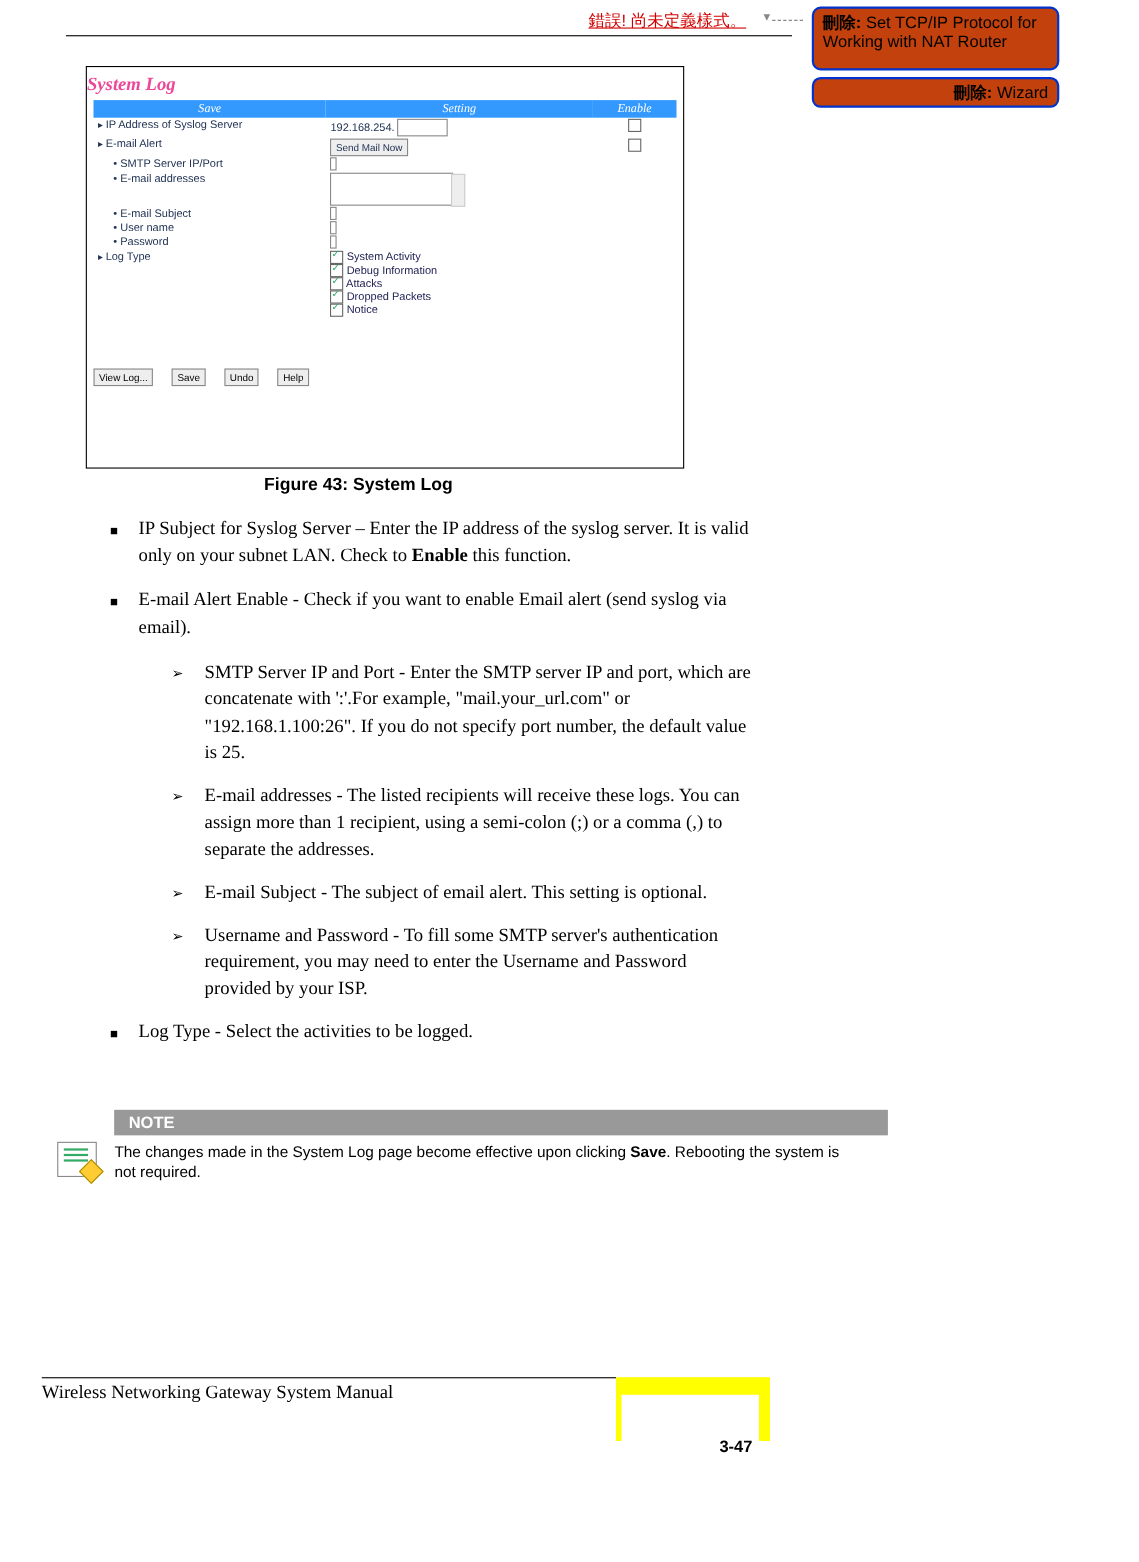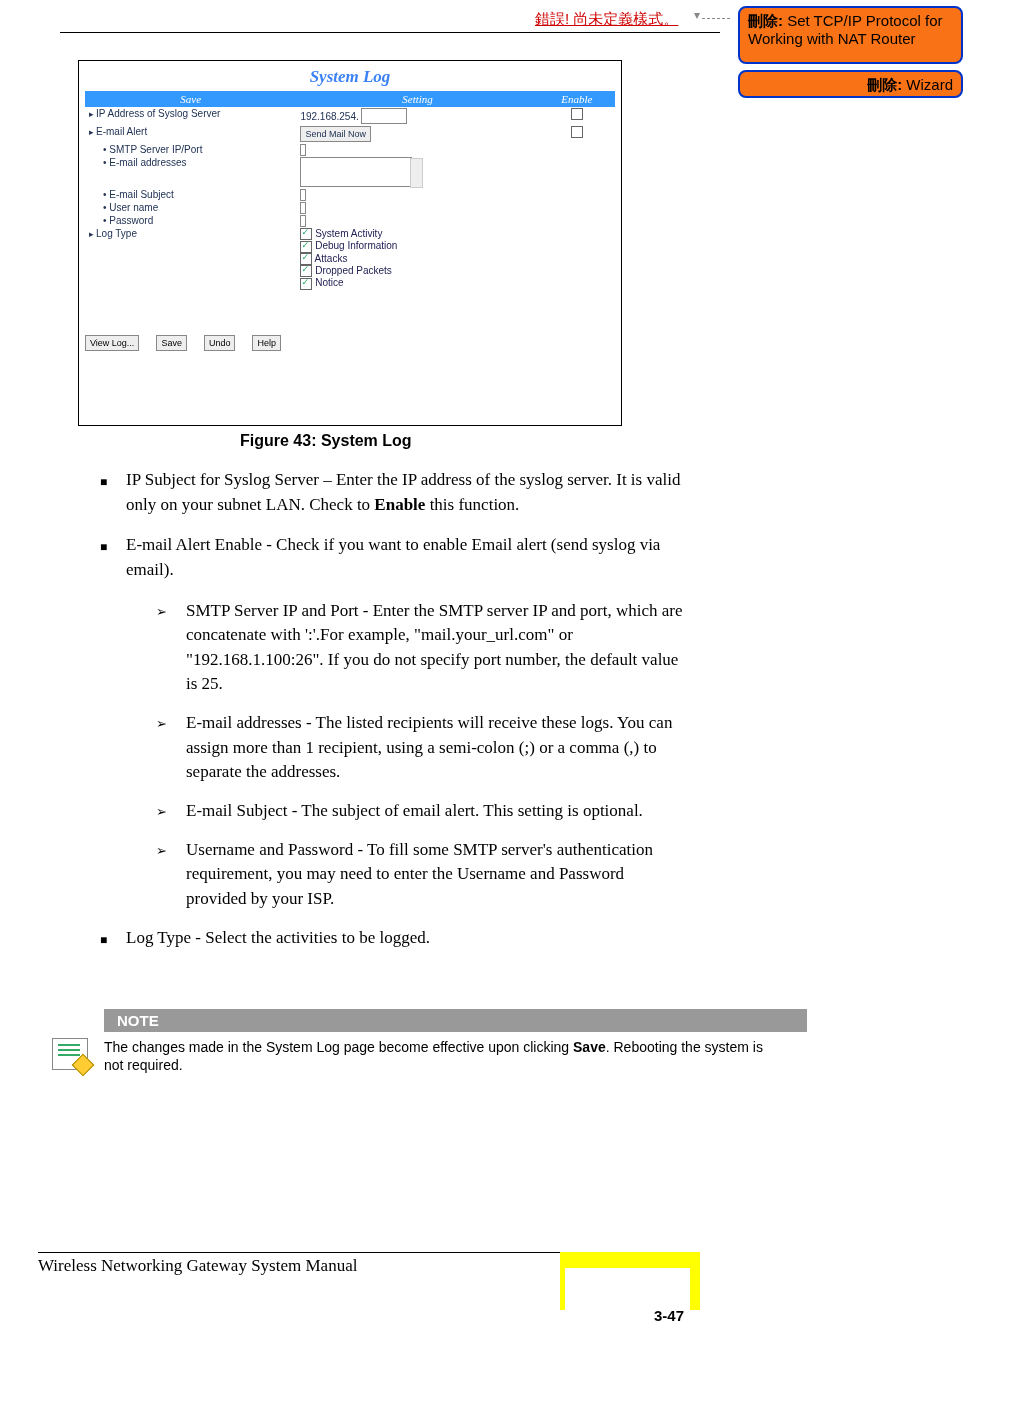--- a/index.html
+++ b/index.html
@@ -44,21 +44,21 @@
     top: 32px;
     left: 60px;
     width: 660px;
     border-top: 1px solid #000;
   }
 
   .comment-box {
     position: absolute;
     border: 2px solid #0033cc;
     border-radius: 8px;
-    background: #f97316;
+    background: #c2410c;
     font-family: Arial, sans-serif;
     font-size: 15px;
     padding: 4px 8px;
     box-sizing: border-box;
     width: 225px;
     line-height: 1.2;
   }
   .comment-box-1 { top: 6px; left: 738px; height: 58px; }
   .comment-box-2 { top: 70px; left: 738px; height: 28px; text-align: right; }
   .comment-box .del-label { font-weight: bold; }
@@ -69,27 +69,27 @@
     left: 78px;
     width: 542px;
     height: 364px;
     border: 1px solid #000;
     background: #fff;
     font-family: Tahoma, Arial, sans-serif;
     font-size: 10px;
     color: #000;
   }
   .sys-log-title {
-    text-align: center;
+    text-align: left;
     font-family: "Times New Roman", serif;
     font-weight: bold;
     font-size: 17px;
     padding: 6px 0 4px 0;
     font-style: italic;
-    color: #3b82f6;
+    color: #ec4899;
   }
   .sys-table { width: 530px; margin: 0 auto; border-collapse: collapse; }
   .sys-table th {
     background: #3399ff;
     color: #fff;
     font-style: italic;
     font-weight: normal;
     font-size: 11px;
     padding: 2px 4px;
     font-family: "Times New Roman", serif;

